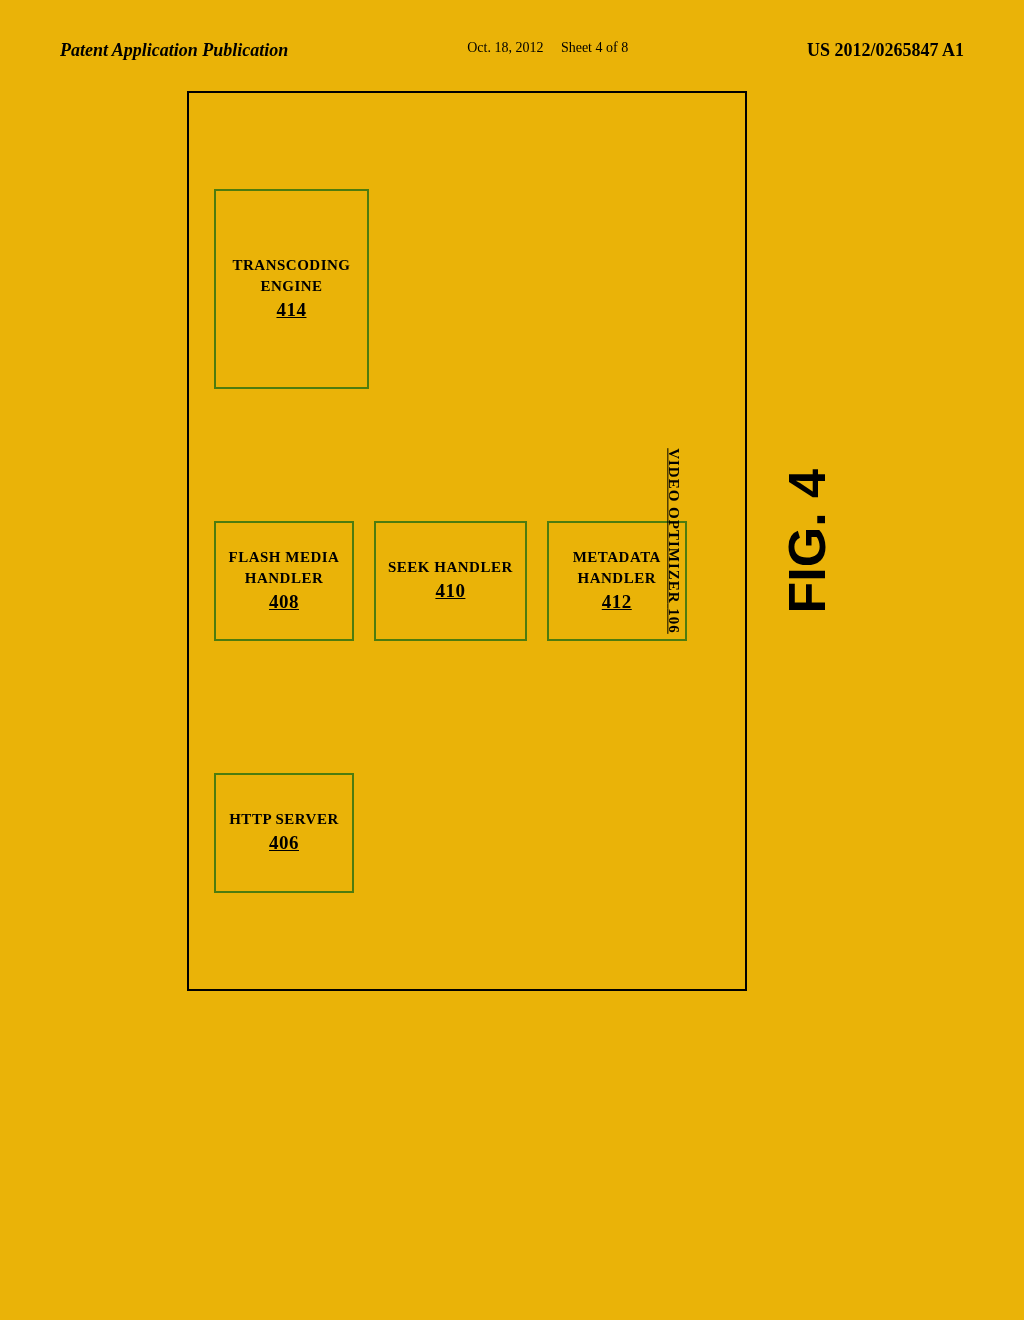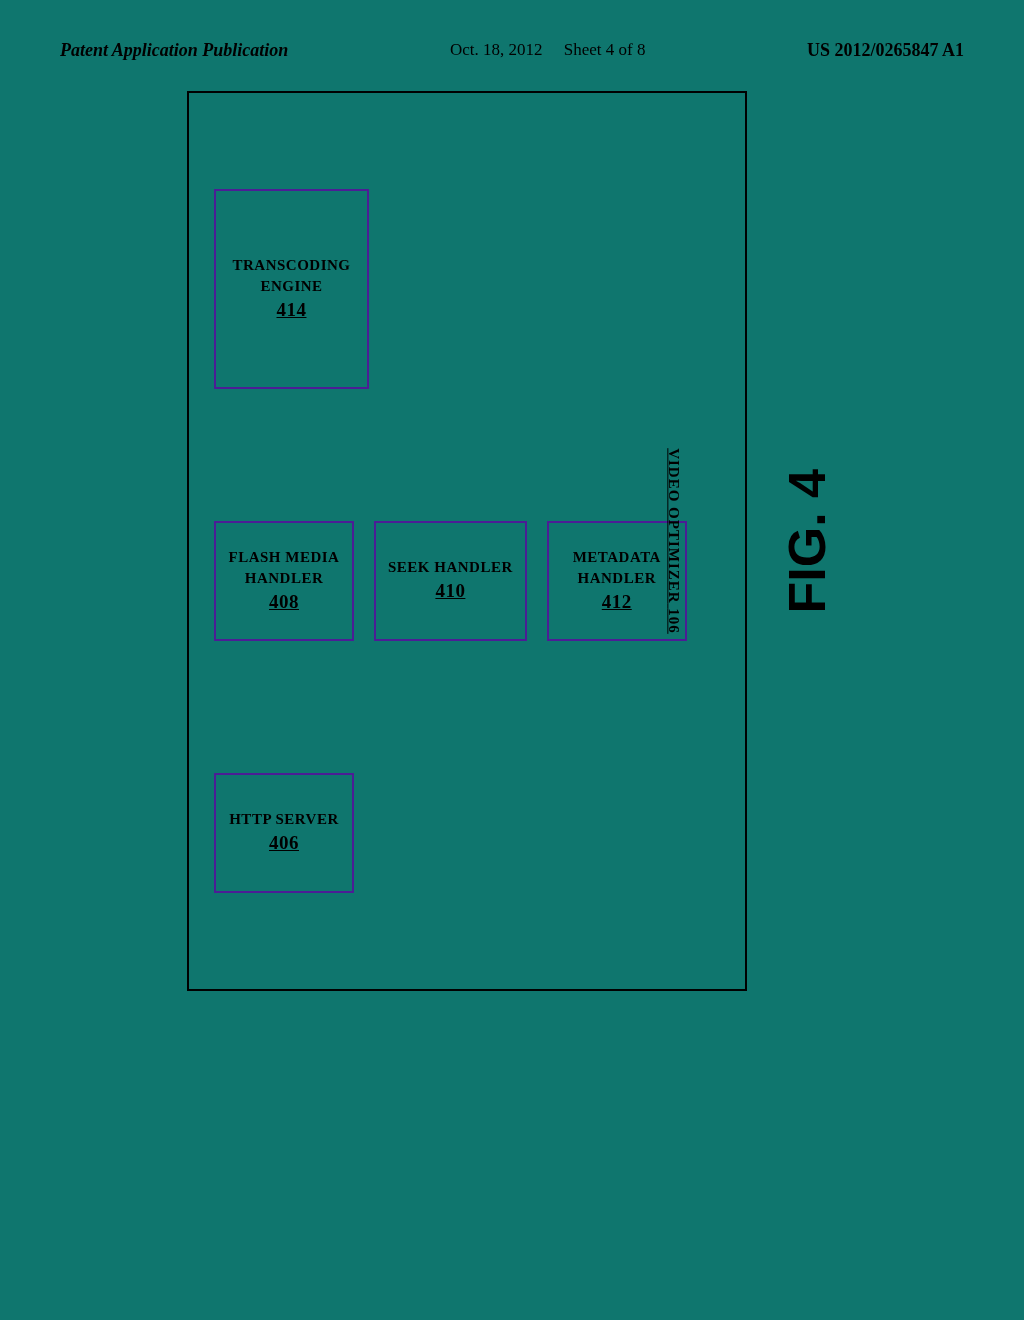--- a/index.html
+++ b/index.html
@@ -12,41 +12,41 @@
       width: 1024px;
       height: 1320px;
       background: #ffffff;
       font-family: 'Times New Roman', Times, serif;
       overflow: hidden;
     }
 
     .page {
       width: 1024px;
       height: 1320px;
-      background: #0f766e;
+      background: #eab308;
       position: relative;
       padding: 40px 60px;
     }
 
     .header {
       display: flex;
       justify-content: space-between;
       align-items: flex-start;
       margin-bottom: 20px;
       padding-bottom: 10px;
     }
 
     .header-left {
       font-size: 18px;
       font-weight: bold;
       font-style: italic;
     }
 
     .header-center {
-      font-size: 17px;
+      font-size: 14px;
       text-align: center;
       font-family: Liberation Serif, serif;
     }
 
     .header-right {
       font-size: 18px;
       font-weight: bold;
     }
 
     .main-content {
@@ -93,21 +93,21 @@
       align-items: stretch;
     }
 
     .row-single {
       display: flex;
       flex-direction: row;
       justify-content: flex-start;
     }
 
     .component-box {
-      border: 2px solid #4c1d95;
+      border: 2px solid #4d7c0f;
       padding: 15px 12px;
       display: flex;
       flex-direction: column;
       align-items: center;
       justify-content: center;
       min-width: 140px;
       min-height: 120px;
     }
 
     .component-label {

